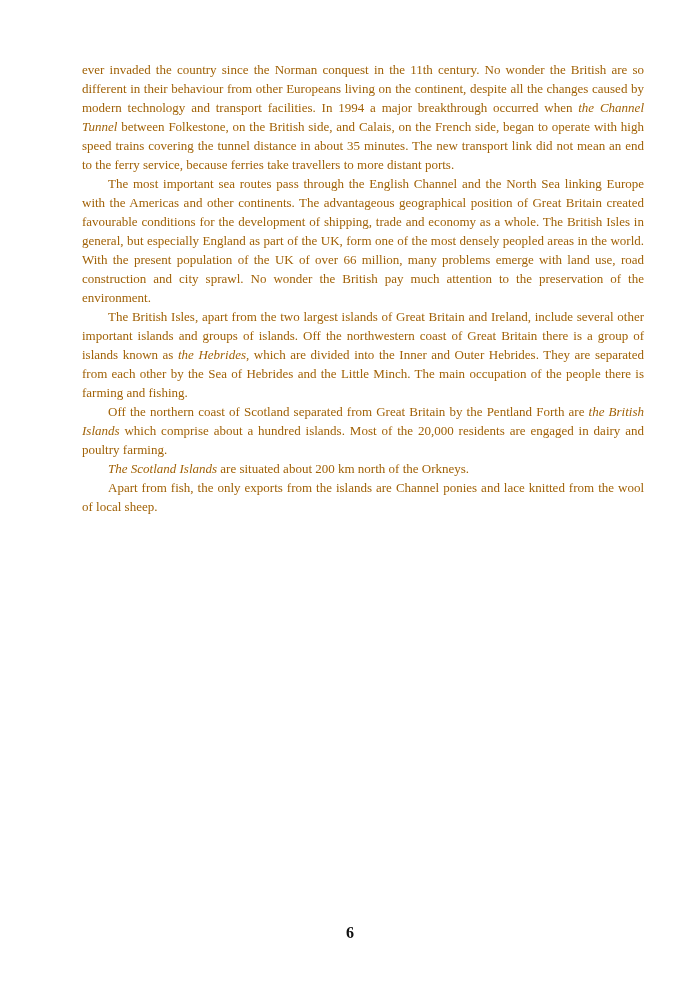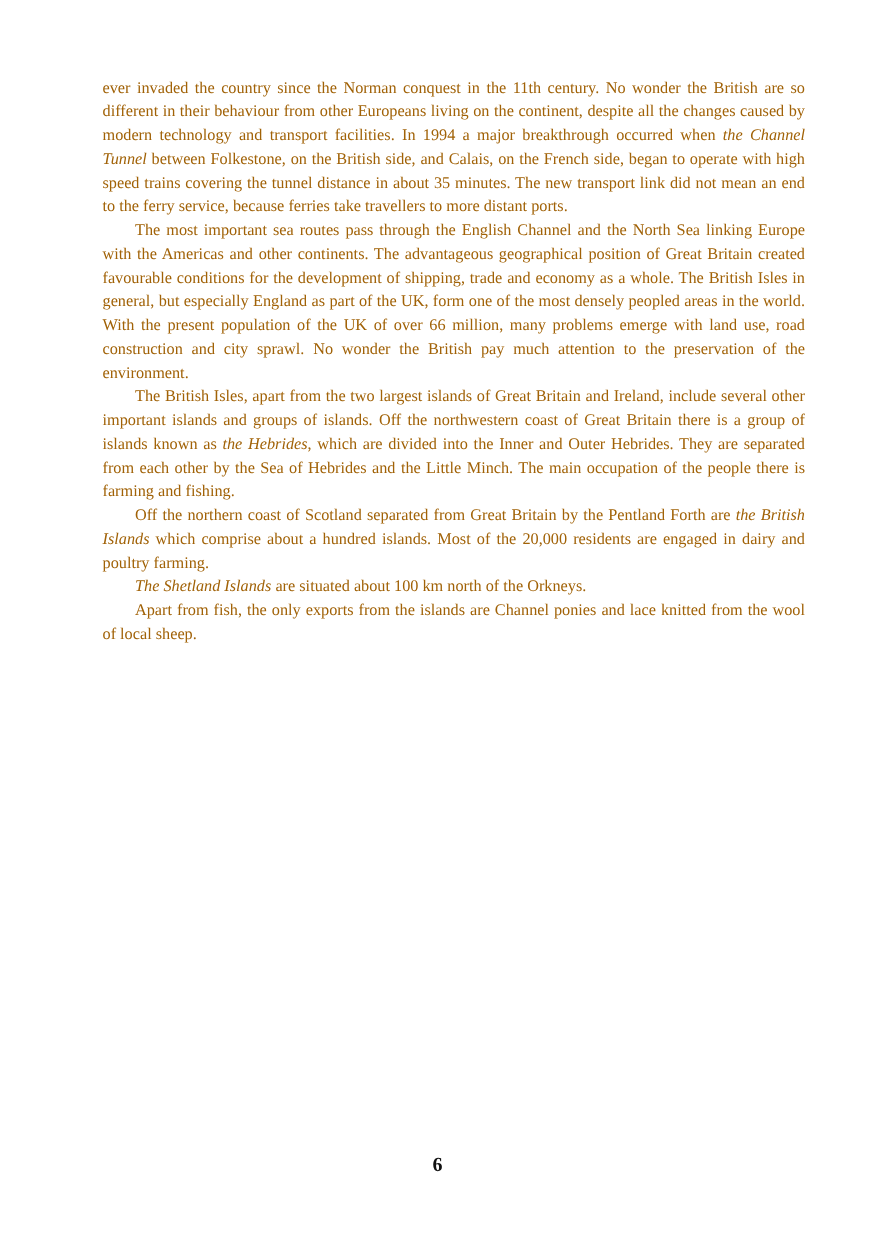--- a/index.html
+++ b/index.html
@@ -52,17 +52,17 @@
 </style>
 </head>
 <body>
 
 <div class="page">
   <div class="body-text" id="body-text">
       <p class="no-indent"><span>ever invaded the country since the Norman conquest in the 11th century. No wonder the British are so different in their behaviour from other Europeans living on the continent, despite all the changes caused by modern technology and transport facilities. In 1994 a major breakthrough occurred when </span><em>the Channel Tunnel</em><span> between Folkestone, on the British side, and Calais, on the French side, began to operate with high speed trains covering the tunnel distance in about 35 minutes. The new transport link did not mean an end to the ferry service, because ferries take travellers to more distant ports.</span></p>
       <p><span>The most important sea routes pass through the English Channel and the North Sea linking Europe with the Americas and other continents. The advantageous geographical position of Great Britain created favourable conditions for the development of shipping, trade and economy as a whole. The British Isles in general, but especially England as part of the UK, form one of the most densely peopled areas in the world. With the present population of the UK of over 66 million, many problems emerge with land use, road construction and city sprawl. No wonder the British pay much attention to the preservation of the environment.</span></p>
       <p><span>The British Isles, apart from the two largest islands of Great Britain and Ireland, include several other important islands and groups of islands. Off the northwestern coast of Great Britain there is a group of islands known as </span><em>the Hebrides</em><span>, which are divided into the Inner and Outer Hebrides. They are separated from each other by the Sea of Hebrides and the Little Minch. The main occupation of the people there is farming and fishing.</span></p>
       <p><span>Off the northern coast of Scotland separated from Great Britain by the Pentland Forth are </span><em>the British Islands</em><span> which comprise about a hundred islands. Most of the 20,000 residents are engaged in dairy and poultry farming.</span></p>
-      <p><em>The Shetland Islands</em><span> are situated about 100 km north of the Orkneys.</span></p>
+      <p><em>The Scotland Islands</em><span> are situated about 200 km north of the Orkneys.</span></p>
       <p><span>Apart from fish, the only exports from the islands are Channel ponies and lace knitted from the wool of local sheep.</span></p>
     </div>
   <div class="page-number">6</div>
 </div>
 
 </body></html>

